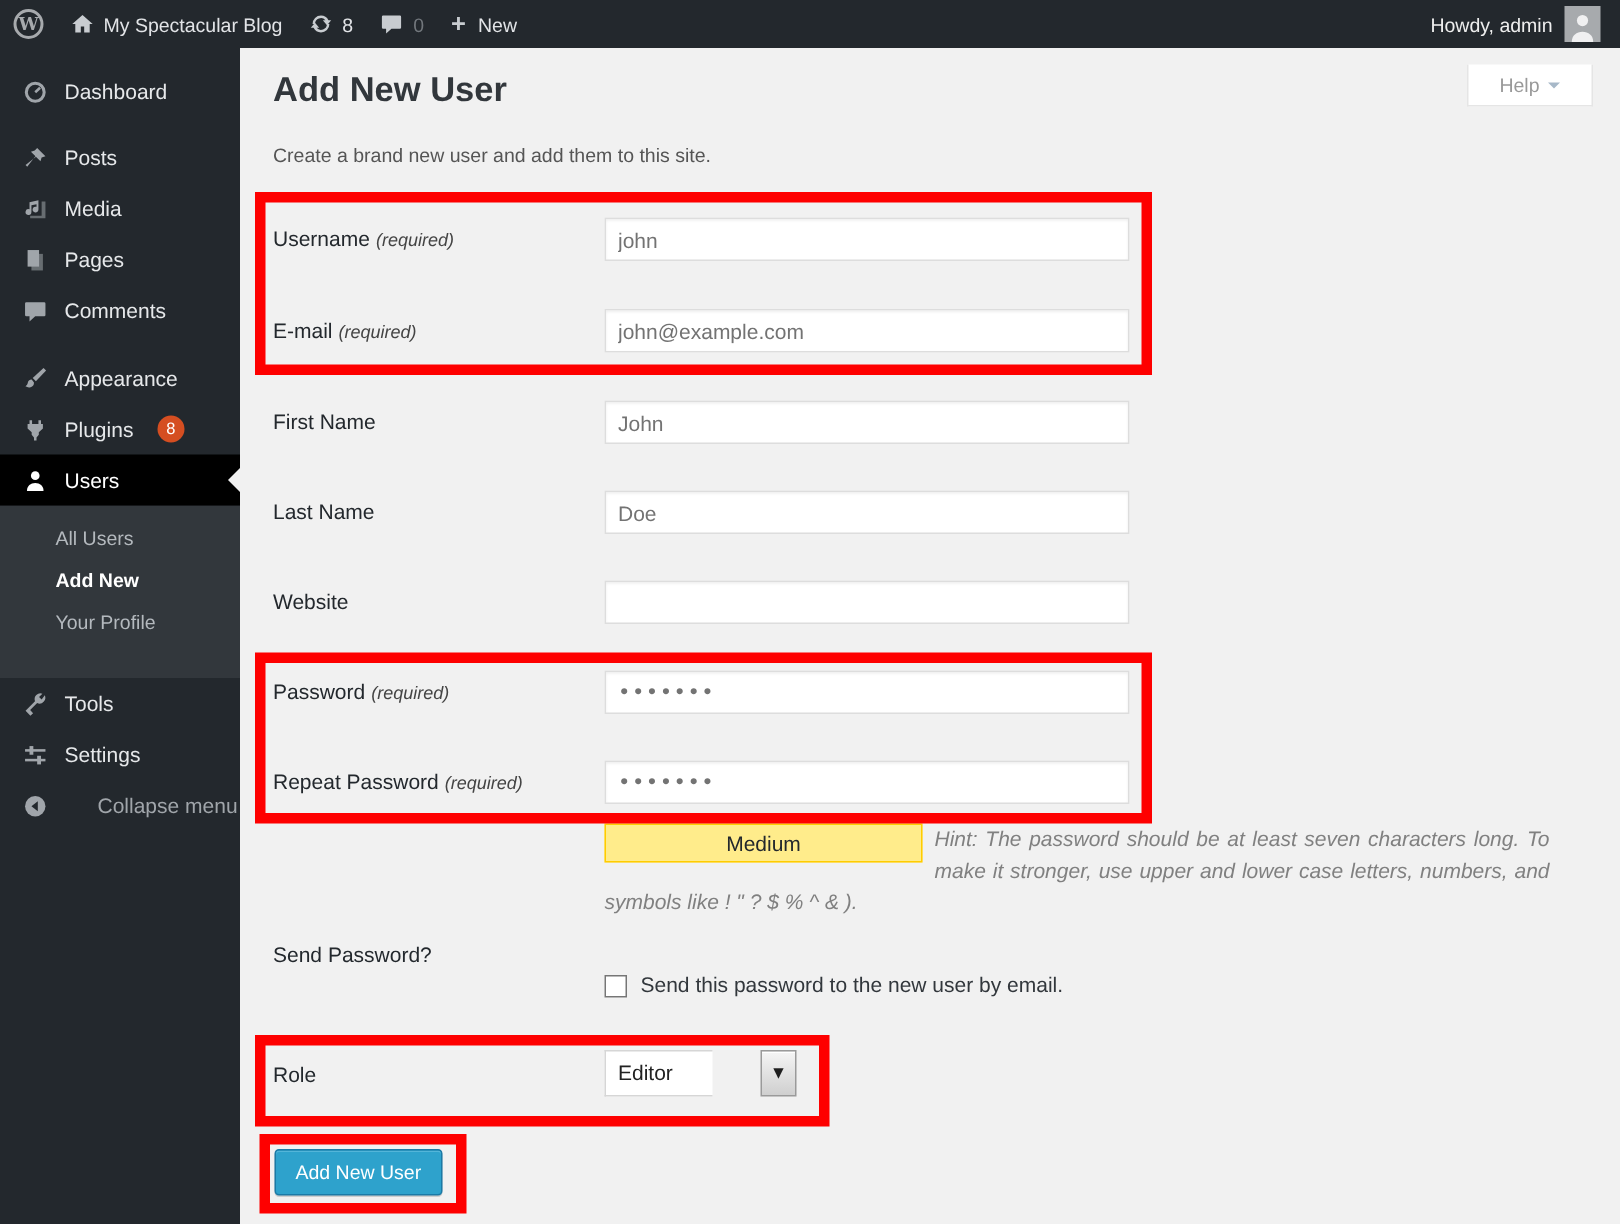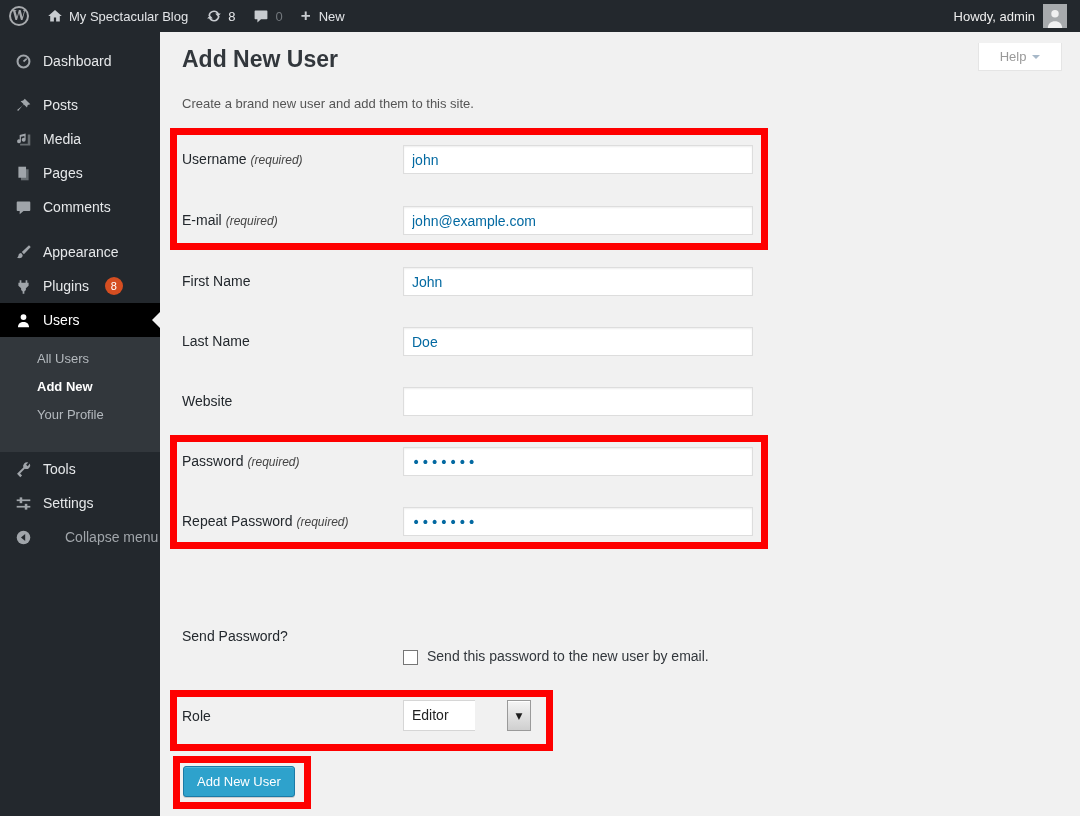--- a/index.html
+++ b/index.html
@@ -66,21 +66,21 @@
     justify-content:center; gap:6px; color:#999; font-size:13px; cursor:pointer;margin-top:11px;
   }
   .help-caret { width:0; height:0; border:4px solid transparent; border-top-color:#a7b8c8; margin-top:4px; }
   #page-title { position:absolute; left:22px; top:14px; font-size:23px; font-weight:bold; color:#32373c; }
   #page-desc { position:absolute; left:22px; top:64px; font-size:13px; color:#555;text-align:right; }
   .f-label { position:absolute; left:22px; font-size:14px; color:#23282d; line-height:29px; }
   .req { font-style:italic; font-size:12px; color:#444; margin-left:4px; }
   .f-input {
     position:absolute; left:243px; width:350px; height:29px; background:#fff;
     border:1px solid #ddd; box-shadow:inset 0 1px 2px rgba(0,0,0,.07);
-    font-size:14px; color:#0369a1; padding:3px 8px;
+    font-size:14px; color:#737373; padding:3px 8px;
     font-family:"Liberation Sans","DejaVu Sans",sans-serif;
   }
   .pw { letter-spacing:1px; font-family:"DejaVu Sans", sans-serif; }
   #strength-hint-wrap { position:absolute; left:243px; top:517px; width:630px; text-align:justify; }
   #strength-meter {
     float:left; width:212px; height:26px; line-height:24px; text-align:center;
     background:#ffec8b; border:1px solid #fc0; color:#23282d; font-size:14px;
     margin-right:8px;
   }
   #password-hint { font-style:italic; color:#808080; font-size:14px; line-height:21px; }
@@ -307,20 +307,24 @@
   <div class="f-label" style="top:415px">
     <span>Password</span><span class="req">(required)</span>
   </div>
   <input class="f-input pw" style="top: 415px;" type="text" value="•••••••">
 
   <div class="f-label" style="top:475px">
     <span>Repeat Password</span><span class="req">(required)</span>
   </div>
   <input class="f-input pw" style="top: 475px;" type="text" value="•••••••">
 
+  <div id="strength-hint-wrap">
+    <div id="strength-meter">Medium</div>
+    <span id="password-hint">Hint: The password should be at least seven characters long. To make it stronger, use upper and lower case letters, numbers, and symbols like ! " ? $ % ^ &amp; ).</span>
+  </div>
 
   <div class="f-label" id="send-label">Send Password?</div>
   <span id="send-checkbox"></span>
   <div id="send-text">Send this password to the new user by email.</div>
 
   <div class="f-label" id="role-label">Role</div>
   <div id="role-select">
     <div id="role-value">Editor</div>
     <div id="role-button">▼</div>
   </div>

